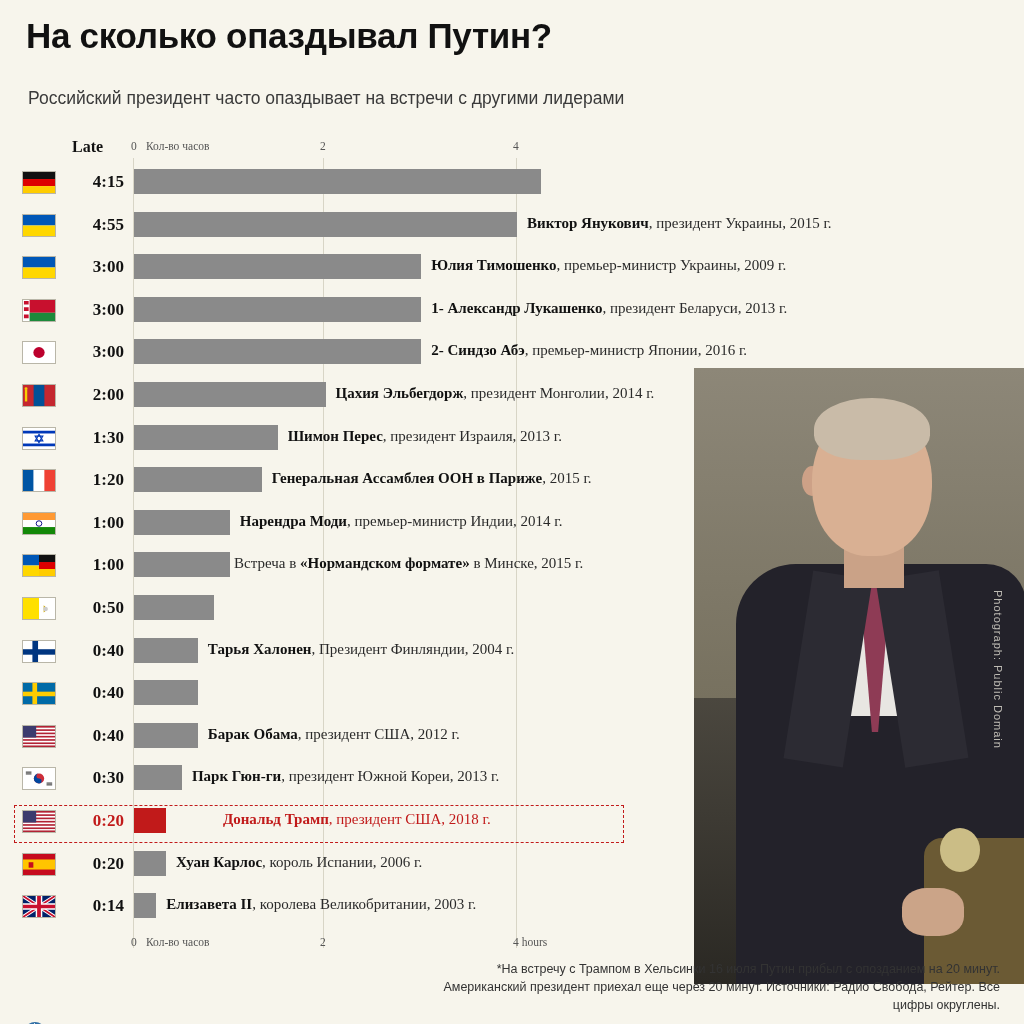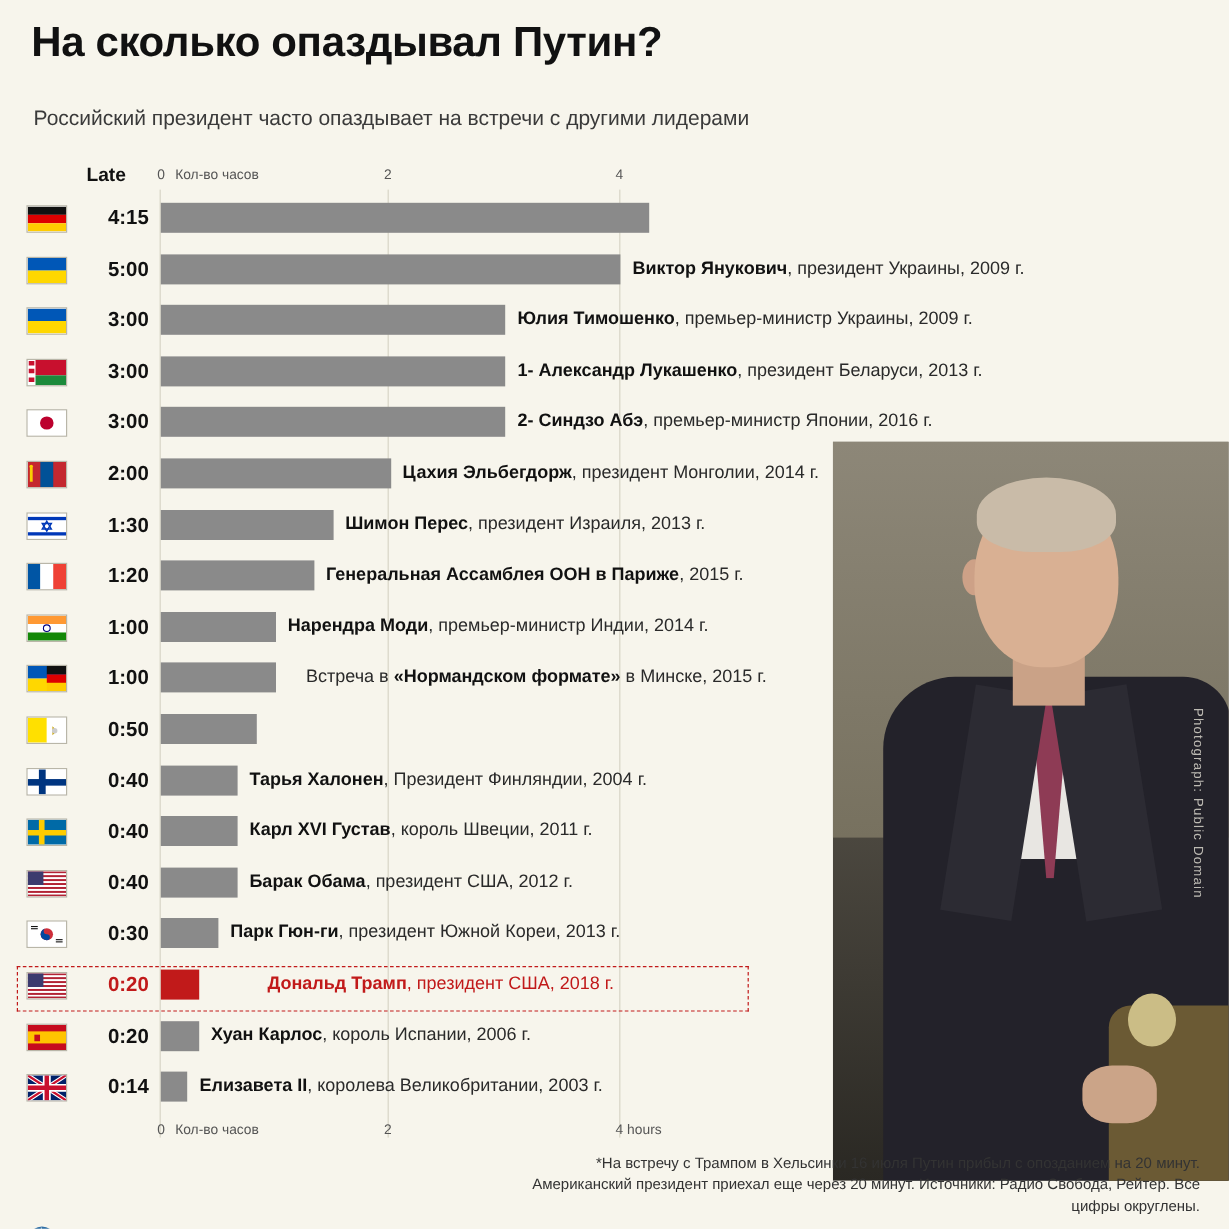--- a/index.html
+++ b/index.html
@@ -57,21 +57,21 @@
   .photo .chair{position:absolute;left:230px;top:470px;width:110px;height:150px;background:#6b5a34;border-radius:18px 0 0 0;}
   .photo .chairknob{position:absolute;left:246px;top:460px;width:40px;height:44px;border-radius:50%;background:#cbbd86;}
   .photo .hand{position:absolute;left:208px;top:520px;width:62px;height:48px;border-radius:40%;background:#cba488;}
   .credit{
     position:absolute;right:20px;top:590px;
     writing-mode:vertical-rl;
     font-size:11px;color:#d9d6cc;letter-spacing:1px;opacity:.85;
   }
 
   
-  .chart{position:absolute;left:0;top:130px;width:1024px;height:830px;}
+  .chart{position:absolute;left:0;top:130px;width:1024px;height:830px;font-family:Liberation Serif, serif;}
   .axis-label-left{
     position:absolute;left:72px;top:8px;font-size:16px;font-weight:bold;color:#111;
   }
   .scale-top{position:absolute;left:0;top:10px;width:1024px;height:20px;}
   .scale-bottom{position:absolute;left:0;top:806px;width:1024px;height:20px;}
   .tick{position:absolute;font-size:11.5px;color:#555;}
   .gridline{position:absolute;top:28px;width:1px;height:790px;background:#d8d5c6;}
 
   .row{
     position:absolute;left:0;height:36px;
@@ -166,23 +166,23 @@
               <rect width="34" height="7.6" y="15.4" fill="#fc0"></rect>
             </svg></div>
           <div class="val">4:15</div>
           <div class="bar" style="width: 406.938px;"></div>
         </div>
         <div class="row" style="top: 76.6px; width: 1024px;">
           <div class="flag"><svg viewBox="0 0 34 23" width="32" height="21" preserveAspectRatio="none">
               <rect width="34" height="11.5" fill="#0057b7"></rect>
               <rect y="11.5" width="34" height="11.5" fill="#ffd700"></rect>
             </svg></div>
-          <div class="val">5:00</div>
+          <div class="val">4:55</div>
           <div class="bar" style="width: 383px;"></div>
-          <div class="lbl" style="left: 527px;"><b>Виктор Янукович</b><span>, президент Украины, 2009 г.</span></div>
+          <div class="lbl" style="left: 527px;"><b>Виктор Янукович</b><span>, президент Украины, 2015 г.</span></div>
         </div>
         <div class="row" style="top: 119.2px; width: 1024px;">
           <div class="flag"><svg viewBox="0 0 34 23" width="32" height="21" preserveAspectRatio="none">
               <rect width="34" height="11.5" fill="#0057b7"></rect>
               <rect y="11.5" width="34" height="11.5" fill="#ffd700"></rect>
             </svg></div>
           <div class="val">3:00</div>
           <div class="bar" style="width: 287.25px;"></div>
           <div class="lbl" style="left: 431.25px;"><b>Юлия Тимошенко</b><span>, премьер-министр Украины, 2009 г.</span></div>
         </div>
@@ -253,21 +253,21 @@
         <div class="row" style="top: 417.4px; width: 1024px;">
           <div class="flag"><svg viewBox="0 0 34 23" width="32" height="21" preserveAspectRatio="none">
               <rect width="34" height="11.5" fill="#0057b7"></rect>
               <rect y="11.5" width="34" height="11.5" fill="#ffd700"></rect>
               <rect x="17" width="17" height="7.7" fill="#111"></rect>
               <rect x="17" y="7.7" width="17" height="7.7" fill="#d00"></rect>
               <rect x="17" y="15.4" width="17" height="7.6" fill="#fc0"></rect>
             </svg></div>
           <div class="val">1:00</div>
           <div class="bar" style="width: 95.75px;"></div>
-          <div class="lbl" style="left: 255px;"><span>Встреча в </span><b>«Нормандском формате»</b><span> в Минске, 2015 г.</span></div>
+          <div class="lbl" style="left: 234px;"><span>Встреча в </span><b>«Нормандском формате»</b><span> в Минске, 2015 г.</span></div>
         </div>
         <div class="row" style="top: 460px; width: 1024px;">
           <div class="flag"><svg viewBox="0 0 34 23" width="32" height="21" preserveAspectRatio="none">
               <rect width="17" height="23" fill="#ffe000"></rect>
               <rect x="17" width="17" height="23" fill="#fff"></rect>
               <path d="M22 8l4 4-4 4z" fill="#c8a200"></path>
               <circle cx="24" cy="12" r="2.4" fill="#ccc"></circle>
             </svg></div>
           <div class="val">0:50</div>
           <div class="bar" style="width: 79.7597px;"></div>
@@ -283,21 +283,20 @@
           <div class="lbl" style="left: 207.865px;"><b>Тарья Халонен</b><span>, Президент Финляндии, 2004 г.</span></div>
         </div>
         <div class="row" style="top: 545.2px; width: 1024px;">
           <div class="flag"><svg viewBox="0 0 34 23" width="32" height="21" preserveAspectRatio="none">
               <rect width="34" height="23" fill="#006aa7"></rect>
               <rect x="10" width="5" height="23" fill="#fecc00"></rect>
               <rect y="9.5" width="34" height="5" fill="#fecc00"></rect>
             </svg></div>
           <div class="val">0:40</div>
           <div class="bar" style="width: 63.8653px;"></div>
-          <div class="lbl" style="left: 207.865px;"><b>Карл XVI Густав</b><span>, король Швеции, 2011 г.</span></div>
         </div>
         <div class="row" style="top: 587.8px; width: 1024px;">
           <div class="flag"><svg viewBox="0 0 34 23" width="32" height="21" preserveAspectRatio="none">
               <rect width="34" height="23" fill="#fff"></rect>
               <g fill="#b22234">
                 <rect width="34" height="1.8" y="0"></rect>
                 <rect width="34" height="1.8" y="3.6"></rect>
                 <rect width="34" height="1.8" y="7.2"></rect>
                 <rect width="34" height="1.8" y="10.8"></rect>
                 <rect width="34" height="1.8" y="14.4"></rect>

